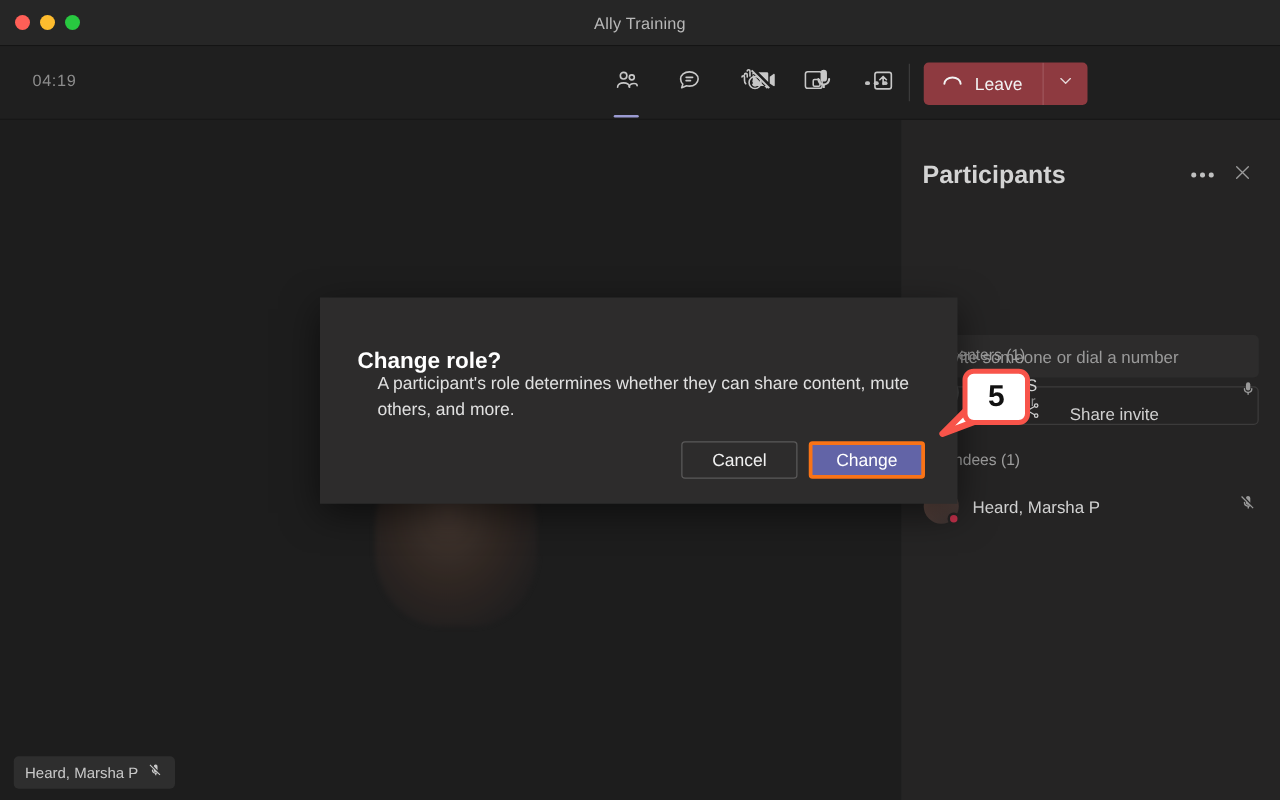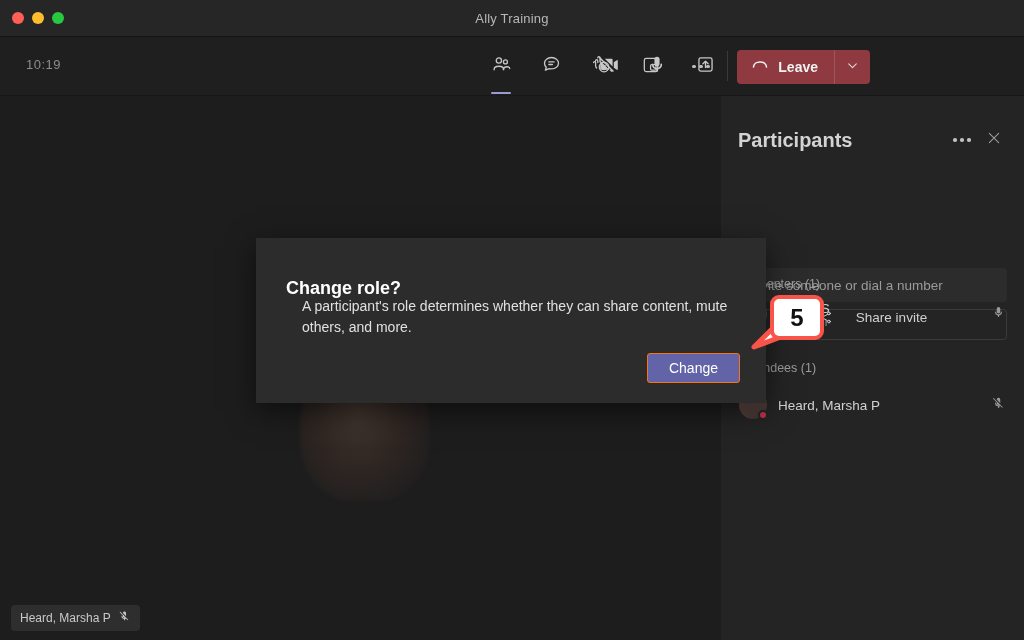--- a/index.html
+++ b/index.html
@@ -61,21 +61,21 @@
     position:absolute; right:14px; top:37px; height:59px;
     display:flex; align-items:center; gap:16px;
   }
   .leave-btn{
     display:flex; align-items:stretch; height:34px;
     background:#8e3a40; border-radius:4px; overflow:hidden; cursor:pointer;
     box-shadow:0 0 0 0 transparent;
   }
   .leave-main{
     display:flex; align-items:center; gap:8px;
-    padding:0 16px 0 13px; color:#f2f2f2; font-size:14px;font-weight:bold;
+    padding:0 16px 0 13px; color:#f2f2f2; font-size:14px;
   }
   .leave-div{ width:1px; background:rgba(255,255,255,.14); }
   .leave-chev{ display:flex; align-items:center; padding:0 11px; color:#e4d7d8; }
 
   
   .stage{
     position:absolute; left:0; top:96px; width:721px; height:544px;
     background:#1d1d1d; overflow:hidden;
   }
   .stage-person{
@@ -107,21 +107,21 @@
   .invite-input{
     position:absolute; left:17px; top:172px; width:269px; height:34px;
     background:#2d2c2c; border:none; border-radius:4px;
     color:#9a9a9a; font-size:13.5px; padding:0 12px;
     font-family:"Liberation Sans", sans-serif;
   }
   .invite-input::placeholder{ color:#9a9a9a; opacity:1; }
   .share-btn{
     position:absolute; left:17px; top:213px; width:269px; height:31px;
     background:transparent; border:1px solid #3c3b3b; border-radius:4px;
-    display:flex; align-items:flex-start; justify-content:center; gap:23px;
+    display:flex; align-items:flex-end; justify-content:center; gap:23px;
     color:#d0d0d0; font-size:13.5px; cursor:pointer;
   }
   .group-head{
     position:absolute; left:20px; color:#9d9d9d; font-size:12.5px;
   }
   .p-row{
     position:absolute; left:0; width:303px; height:44px;
     display:flex; align-items:center; padding:0 18px 0 18px;
   }
   .p-avatar{
@@ -153,21 +153,21 @@
   .dlg-actions{
     position:absolute; right:26px; bottom:20px;
     display:flex; gap:9px;
   }
   .btn{
     height:30px; min-width:93px; padding:0 14px; border-radius:3px;
     font-size:14px; cursor:pointer; font-family:"Liberation Sans", sans-serif;
     display:flex; align-items:center; justify-content:center;
   }
   .btn-cancel{ background:transparent; border:1px solid #5a5959; color:#f0f0f0; }
-  .btn-primary{ background:#6264a7; border:1px solid #f97316; color:#ffffff; }
+  .btn-primary{ background:#6264a7; border:3px solid #f97316; color:#ffffff; }
 
   
   .callout{ position:absolute; left:752px; top:295px; width:72px; height:54px; }
   .callout-box{
     position:absolute; left:18px; top:0; width:54px; height:45px;
     background:#ffffff; border:4px solid #f8544a; border-radius:9px;
     display:flex; align-items:center; justify-content:center;
     color:#111111; font-size:24px; font-weight:bold;
   }
   .callout svg{ position:absolute; left:0; top:0; overflow:visible; }
@@ -180,21 +180,21 @@
   <div class="titlebar">
     <div class="traffic">
       <span class="light l-close"></span>
       <span class="light l-min"></span>
       <span class="light l-max"></span>
     </div>
     <div class="win-title">Ally Training</div>
   </div>
 
   <div class="toolbar"></div>
-  <div class="timer">10:19</div>
+  <div class="timer">04:19</div>
 
   <div class="tb-center">
     <div class="tb-btn active">
       <span>
         <svg width="21" height="21" viewBox="0 0 24 24" fill="none" stroke="currentColor" stroke-width="1.5" stroke-linecap="round" stroke-linejoin="round">
           <circle cx="9" cy="7.5" r="3"></circle>
             <path d="M3.5 18c0-2.5 2.5-4 5.5-4s5.5 1.5 5.5 4"></path>
           <circle cx="16.5" cy="9" r="2.3"></circle>
             <path d="M14 17.6c.4-1.9 2.2-3 4.5-3 1.6 0 2.9.6 2.9 2"></path>
         </svg>
@@ -365,20 +365,21 @@
           </svg>
         </span>
       </div>
     </div>
   </div>
 
   <div class="dialog">
     <div class="dlg-title">Change role?</div>
     <div class="dlg-body">A participant's role determines whether they can share content, mute others, and more.</div>
     <div class="dlg-actions">
+      <button class="btn btn-cancel">Cancel</button>
       <button class="btn btn-primary">Change</button>
     </div>
   </div>
 
   <div class="callout">
     <svg width="72" height="54" viewBox="0 0 72 54">
       <path d="M30 24 L2 52 L34 40 Z" fill="#ffffff" stroke="#f8544a" stroke-width="5" stroke-linejoin="round"></path>
     </svg>
     <div class="callout-box">5</div>
   </div>

